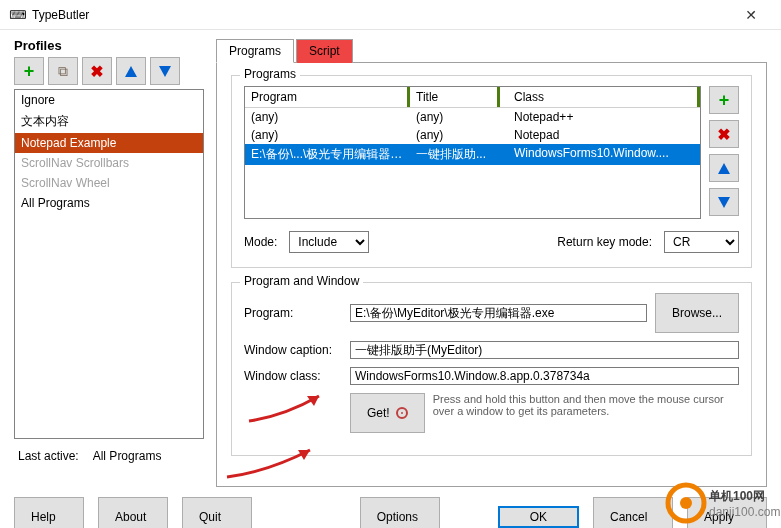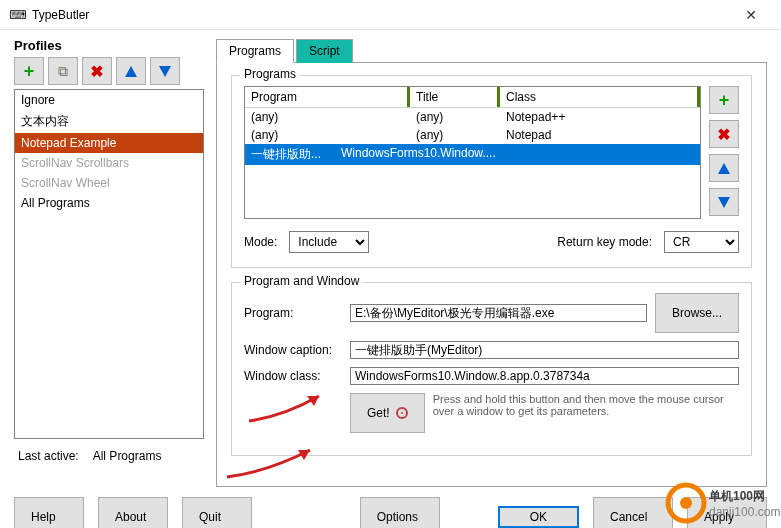--- a/index.html
+++ b/index.html
@@ -27,33 +27,33 @@
 
 .profiles-list { border: 1px solid #828282; height: 350px; background: #fff; }
 .profiles-list div { padding: 3px 6px; color: #000; }
 .profiles-list .sel { background: #c2410c; color: #fff; }
 .profiles-list .dis { color: #a0a0a0; }
 
 .last-active { display:flex; gap:14px; padding: 10px 4px; color: #000; }
 
 .right { flex: 1; }
 .tabs { display: flex; border-bottom: 1px solid #a0a0a0; }
-.tab { padding: 4px 12px; border: 1px solid #a0a0a0; border-bottom: none; background: #14b8a6; margin-right: 2px; position: relative; top: 1px; cursor:pointer;}
+.tab { padding: 4px 12px; border: 1px solid #a0a0a0; border-bottom: none; background: #ef4444; margin-right: 2px; position: relative; top: 1px; cursor:pointer;}
 .tab.active { background: #fff; border-bottom: 1px solid #fff; }
 
 .panel { border: 1px solid #a0a0a0; border-top: none; padding: 12px 14px 16px 14px; }
 
 .grp { border: 1px solid #d0d0d0; padding: 10px 12px 14px 12px; position: relative; margin-bottom: 14px; }
 .grp > h4 { position: absolute; top: -9px; left: 8px; background: #fff; padding: 0 4px; font-weight: normal; font-size: 12px; }
 
 .table-wrap { display: flex; gap: 8px; }
 .table { flex: 1; border: 1px solid #828282; }
 .table-head { display: flex; background: #fff; border-bottom: 1px solid #d0d0d0; }
 .table-head div { padding: 3px 6px; border-right: 3px solid #4d7c0f; }
-.col1 { width: 165px; } .col2 { width: 90px; } .col3 { flex: 1; }
+.col1 { width: 165px; } .col2 { width: 90px; } .col3 { flex: 1; margin-left: 8px; }
 .table-body { height: 110px; overflow: hidden; }
 .trow { display: flex; }
 .trow div { padding: 2px 6px; white-space: nowrap; overflow: hidden; text-overflow: ellipsis; }
 .trow.sel { background: #0078d7; color: #fff; }
 
 .side-btns { display: flex; flex-direction: column; gap: 6px; }
 
 .mode-row { display: flex; align-items: center; gap: 12px; margin-top: 12px; }
 .mode-row .spacer { flex: 1; }
 select, input[type=text] { border: 1px solid #7a7a7a; padding: 2px 4px; background: #fff; height: 18px; }
@@ -143,20 +143,21 @@
                 <div class="col1">(any)</div>
                 <div class="col2">(any)</div>
                 <div class="col3">Notepad++</div>
               </div>
               <div class="trow">
                 <div class="col1">(any)</div>
                 <div class="col2">(any)</div>
                 <div class="col3">Notepad</div>
               </div>
               <div class="trow sel">
+                <div class="col1">E:\备份\...\极光专用编辑器.exe</div>
                 <div class="col2">一键排版助...</div>
                 <div class="col3">WindowsForms10.Window....</div>
               </div>
             </div>
           </div>
           <div class="side-btns">
             <div class="tbtn">
                 <span class="plus">+</span>
               </div>
             <div class="tbtn">

